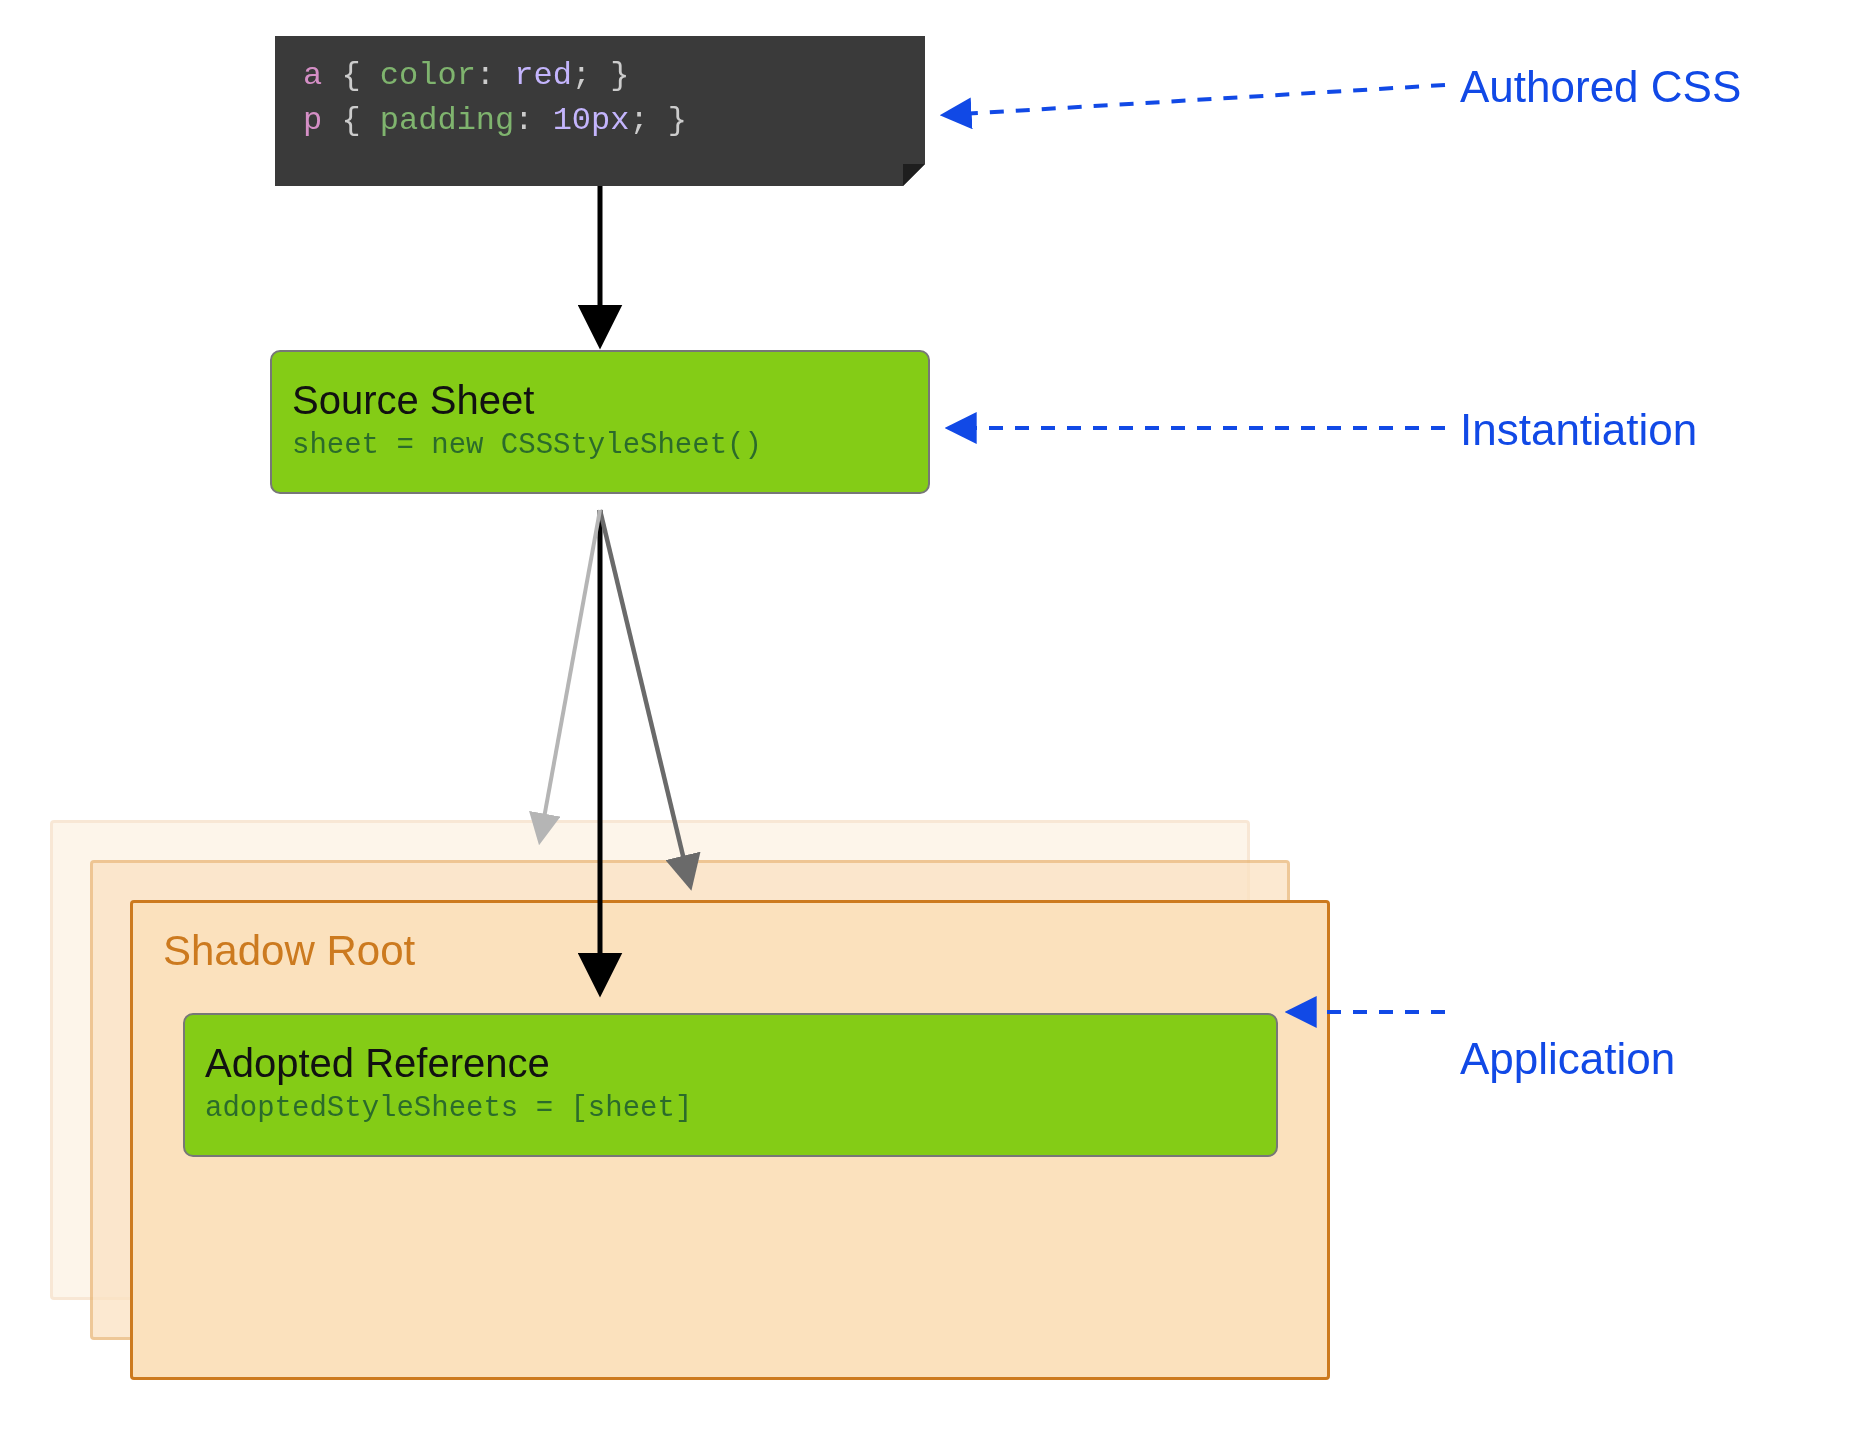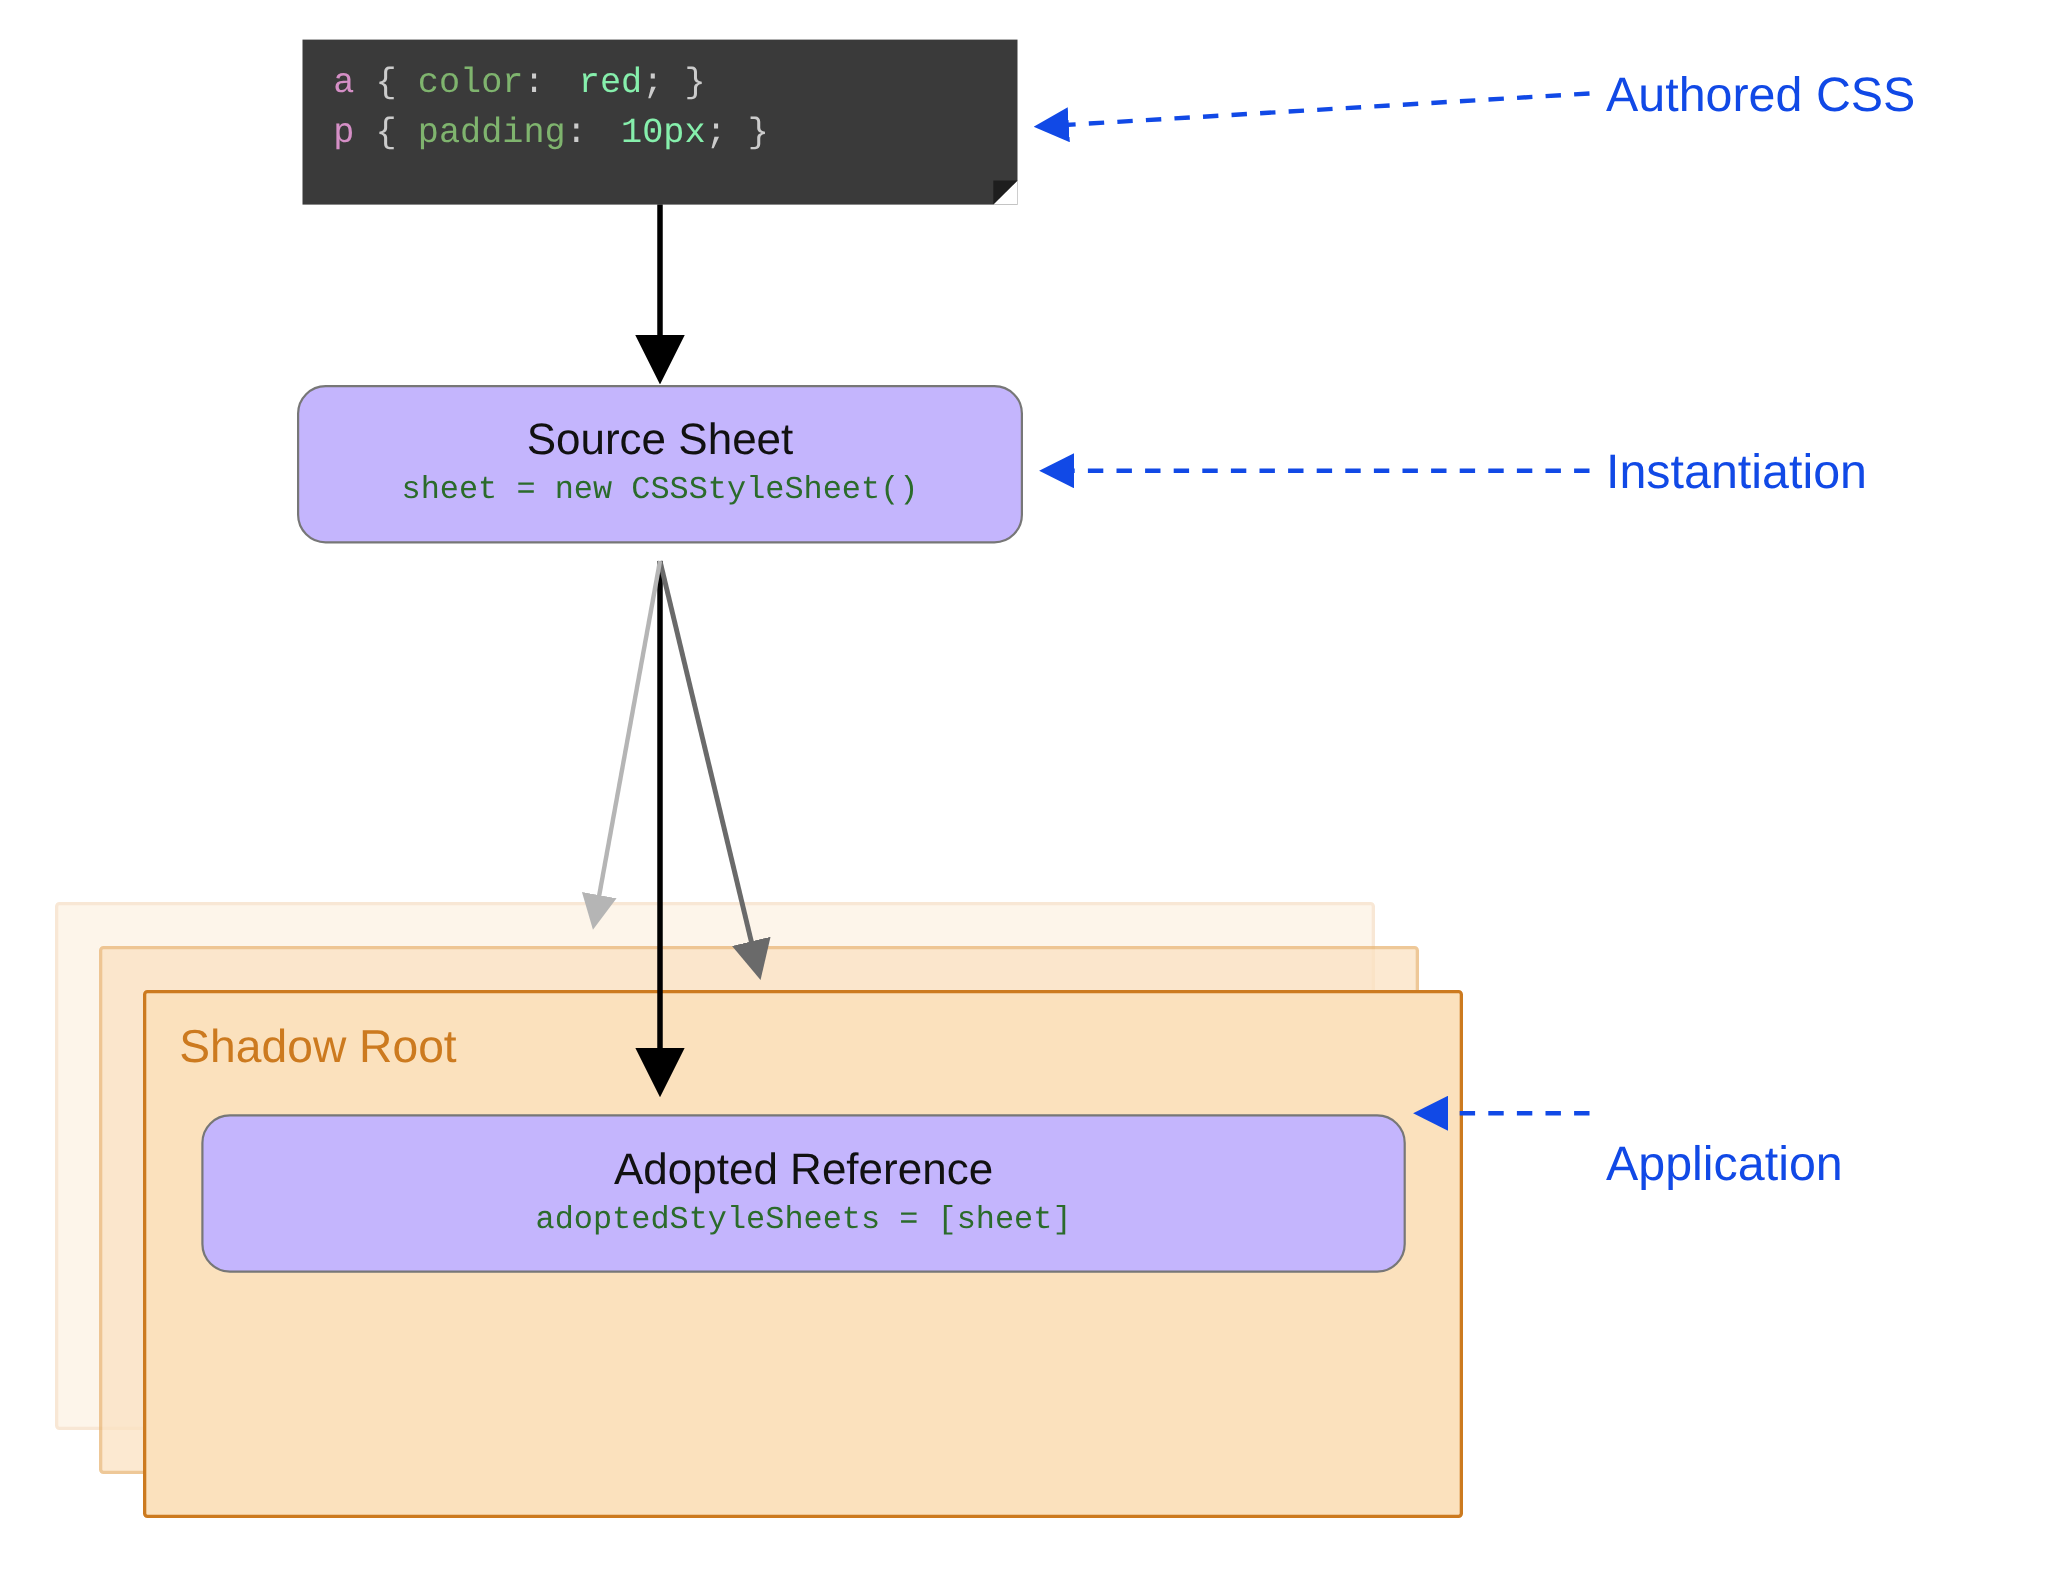--- a/index.html
+++ b/index.html
@@ -43,29 +43,29 @@
     position: absolute;
     right: 0;
     bottom: 0;
     width: 0; height: 0;
     border-style: solid;
     border-width: 22px 22px 0 0;
     border-color: #1e1e1e transparent transparent transparent;
   }
   .sel { color: #d58fc6; }
   .prop { color: #7fb46e; }
-  .val { color: #86efac; margin-left: 12px; }
+  .val { color: #c4b5fd; }
   .punct { color: #cccccc; }
 
   .rounded-box {
     position: absolute;
-    background: #c4b5fd;
+    background: #84cc16;
     border: 2.5px solid #777;
-    border-radius: 26px;
-    text-align: center;
+    border-radius: 10px;
+    text-align: left;
     padding: 26px 20px 30px 20px;
   }
   .rounded-box .title {
     font-size: 40px;
     color: #111;
     font-weight: 400;
     margin-bottom: 6px;
   }
   .rounded-box .mono {
     font-family: "SFMono-Regular", Consolas, "Liberation Mono", Menlo, monospace;

